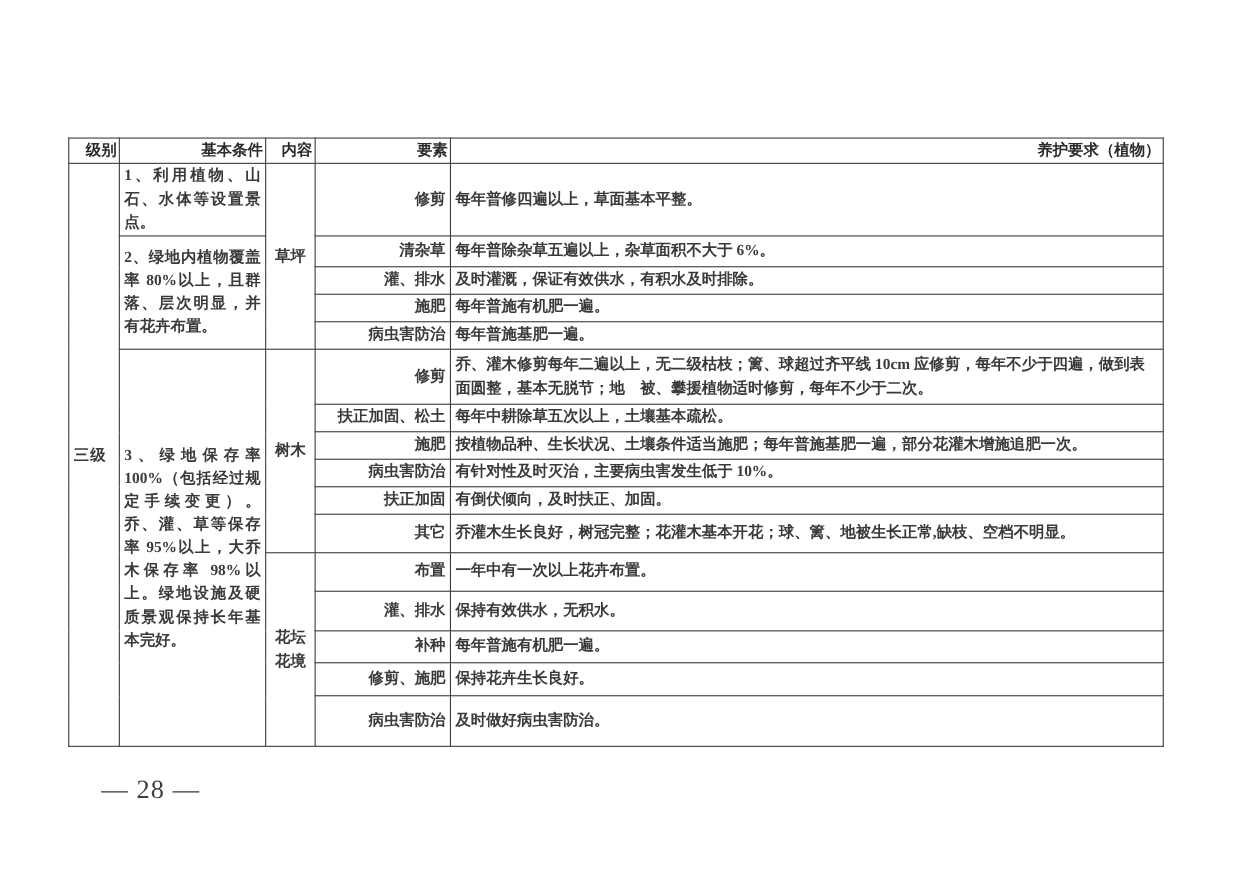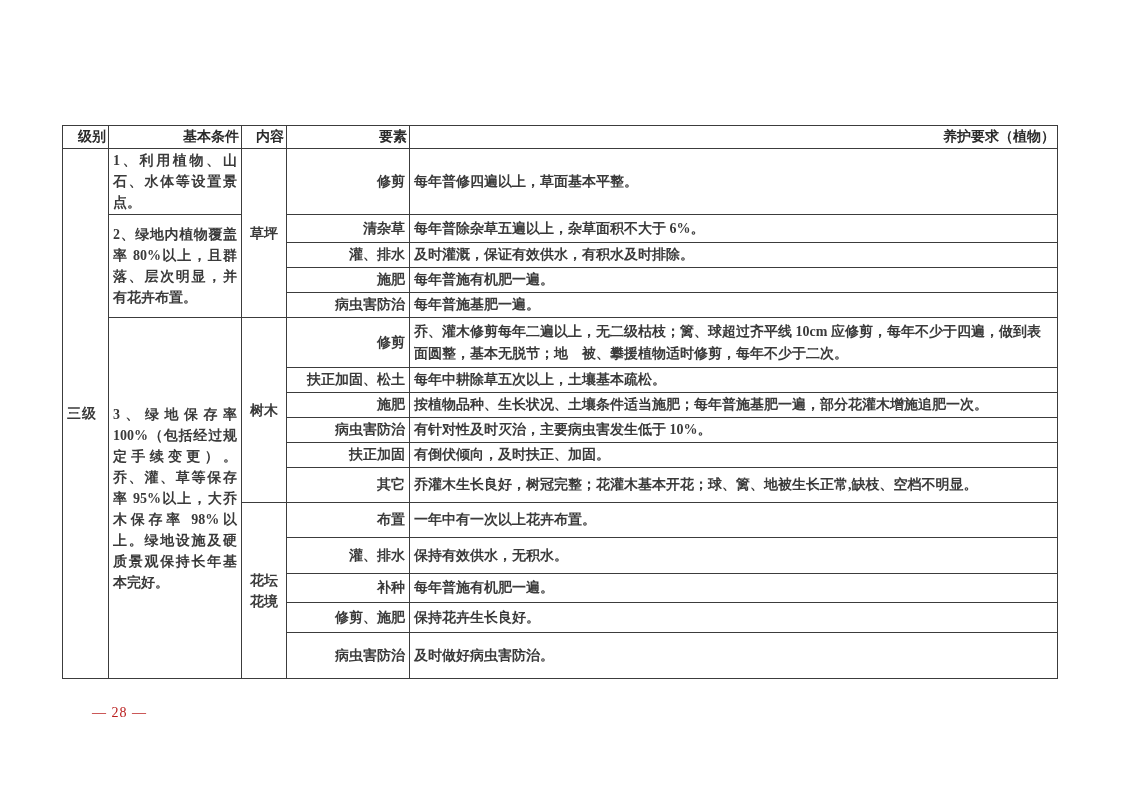--- a/index.html
+++ b/index.html
@@ -67,22 +67,22 @@
   }
   td.c-req {
     text-align: left;
     padding: 3px 10px;
     line-height: 22px;
   }
   .page-number {
     position: absolute;
     left: 92px;
     top: 705px;
-    font-size: 14px;
-    color: #b91c1c;
+    font-size: 24px;
+    color: #404040;
     letter-spacing: 1px;
   }
 </style>
 </head>
 <body>
 
 <div class="page">
 
   <table class="doc-table">
     <colgroup>

